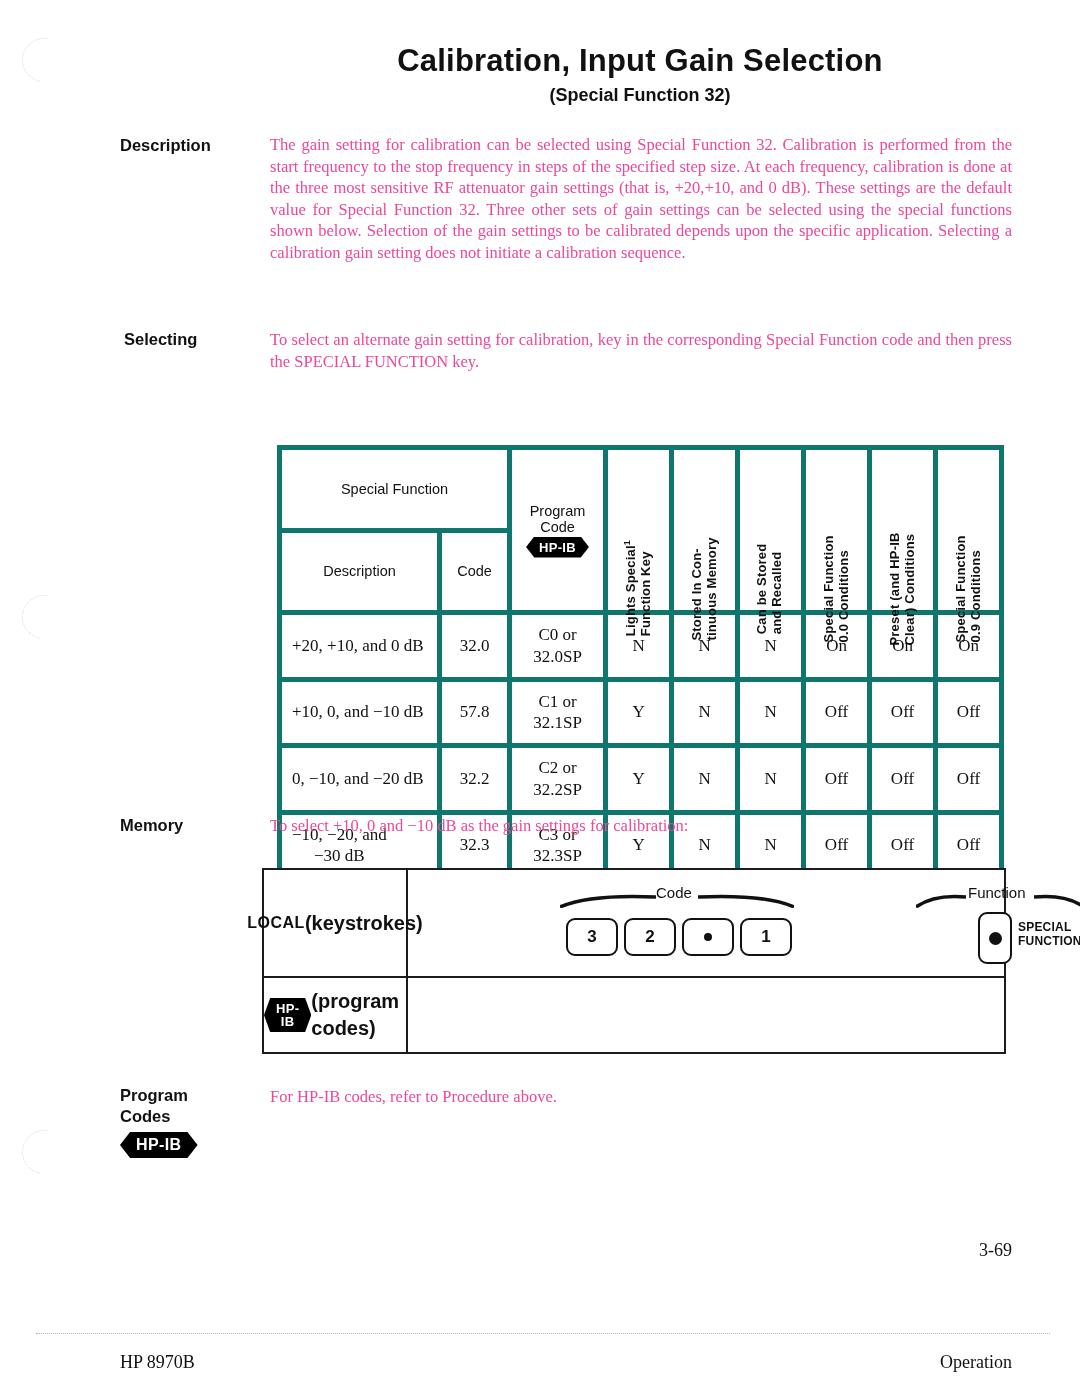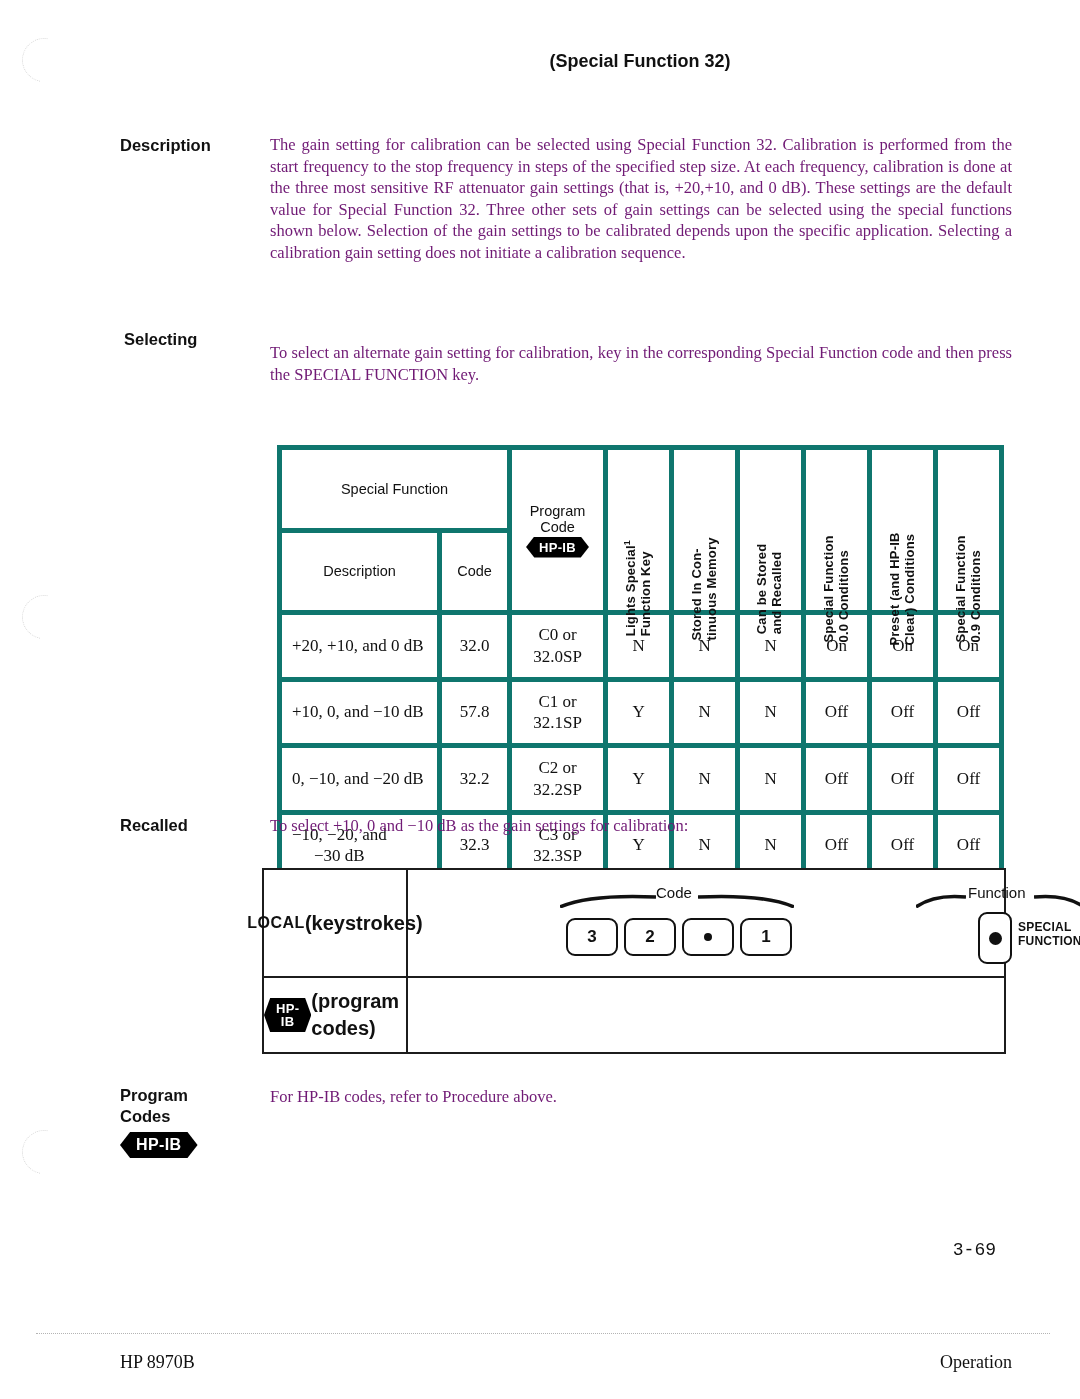--- a/index.html
+++ b/index.html
@@ -64,28 +64,28 @@
     text-align: left;
     color: #111;
     line-height: 1.3;
   }
   .body-text {
     position: absolute;
     font-family: "Liberation Serif", serif;
     font-size: 16.5px;
     line-height: 1.31;
     text-align: justify;
-    color: #701a75;
+    color: #ec4899;
   }
 
   #label-description { left: 120px; top: 135px; }
   #para-description  { left: 270px; top: 134px; width: 742px; }
 
   #label-procedure { left: 124px; top: 329px; }
-  #para-procedure  { left: 270px; top: 342px; width: 742px; }
+  #para-procedure  { left: 270px; top: 329px; width: 742px; }
 
   #label-example { left: 120px; top: 815px; }
   #para-example  { left: 270px; top: 815px; width: 742px; text-align: left; }
 
   #label-programcodes { left: 120px; top: 1085px; }
   #para-programcodes  { left: 270px; top: 1086px; width: 600px; text-align: left; }
 
   
   .hpib-badge {
     display: inline-block;
@@ -310,23 +310,23 @@
     transform: translateY(-50%);
     text-align: center;
     font-family: "Liberation Sans", sans-serif;
     font-weight: bold;
     font-size: 19px;
   }
 
   
   #page-number {
     position: absolute;
-    right: 84px;
+    right: 68px;
     top: 1240px;
-    font-family: Liberation Mono, monospace;
+    font-family: Liberation Serif, serif;
     font-size: 18px;
   }
   #footer-rule {
     position: absolute;
     left: 36px;
     right: 30px;
     top: 1333px;
     border-top: 1px dotted #b4b4b4;
     height: 0;
   }
@@ -346,20 +346,21 @@
   }
 </style>
 </head>
 <body>
 
 <div class="punch-mark" id="punch-1"></div>
 <div class="punch-mark" id="punch-2"></div>
 <div class="punch-mark" id="punch-3"></div>
 
 <div id="title-block">
+  <h1 id="page-title">Calibration, Input Gain Selection</h1>
   <div id="page-subtitle">(Special Function 32)</div>
 </div>
 
 <div class="section-label" id="label-description">Description</div>
 <div class="body-text" id="para-description">The gain setting for calibration can be selected using Special Function 32. Calibration is performed from the start frequency to the stop frequency in steps of the specified step size. At each frequency, calibration is done at the three most sensitive RF attenuator gain settings (that is, +20,+10, and 0 dB). These settings are the default value for Special Function 32. Three other sets of gain settings can be selected using the special functions shown below. Selection of the gain settings to be calibrated depends upon the specific application. Selecting a calibration gain setting does not initiate a calibration sequence.</div>
 
 <div class="section-label" id="label-procedure">Selecting</div>
 <div class="body-text" id="para-procedure">To select an alternate gain setting for calibration, key in the corresponding Special Function code and then press the SPECIAL FUNCTION key.</div>
 
 <div id="spec-table-wrap">
@@ -487,21 +488,21 @@
       </tr>
       <tr>
         <td id="footnote-cell" colspan="9">
           <sup>1</sup><span>Table categories are explained in the Special Function Detailed Operation Instruction.</span>
         </td>
       </tr>
     </tbody>
   </table>
 </div>
 
-<div class="section-label" id="label-example">Recalled</div>
+<div class="section-label" id="label-example">Memory</div>
 <div class="body-text" id="para-example">To select +10, 0 and −10 dB as the gain settings for calibration:</div>
 
 <div id="keystroke-box">
 
   <div id="keystroke-row">
     <div class="ks-left">
       <div class="local-word">LOCAL</div>
       <div class="sub">(keystrokes)</div>
     </div>
     <div class="ks-right">

